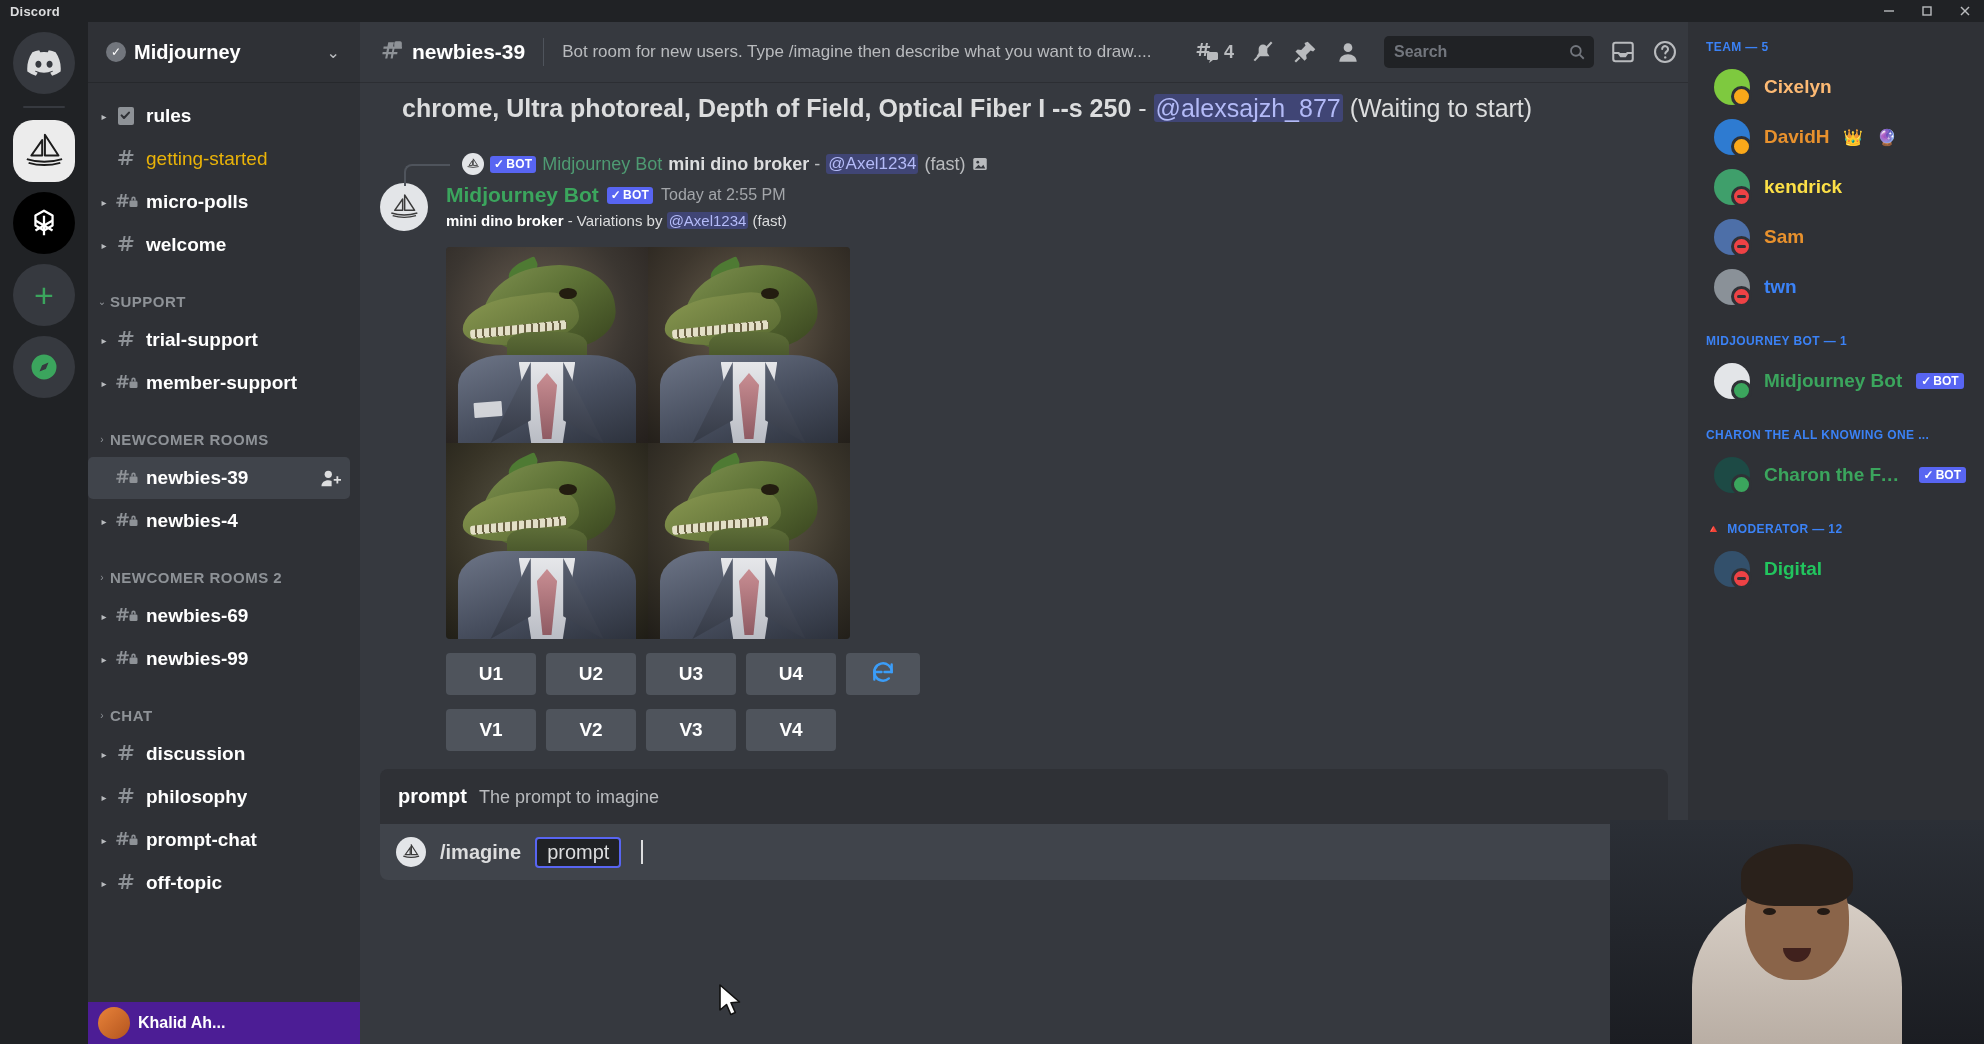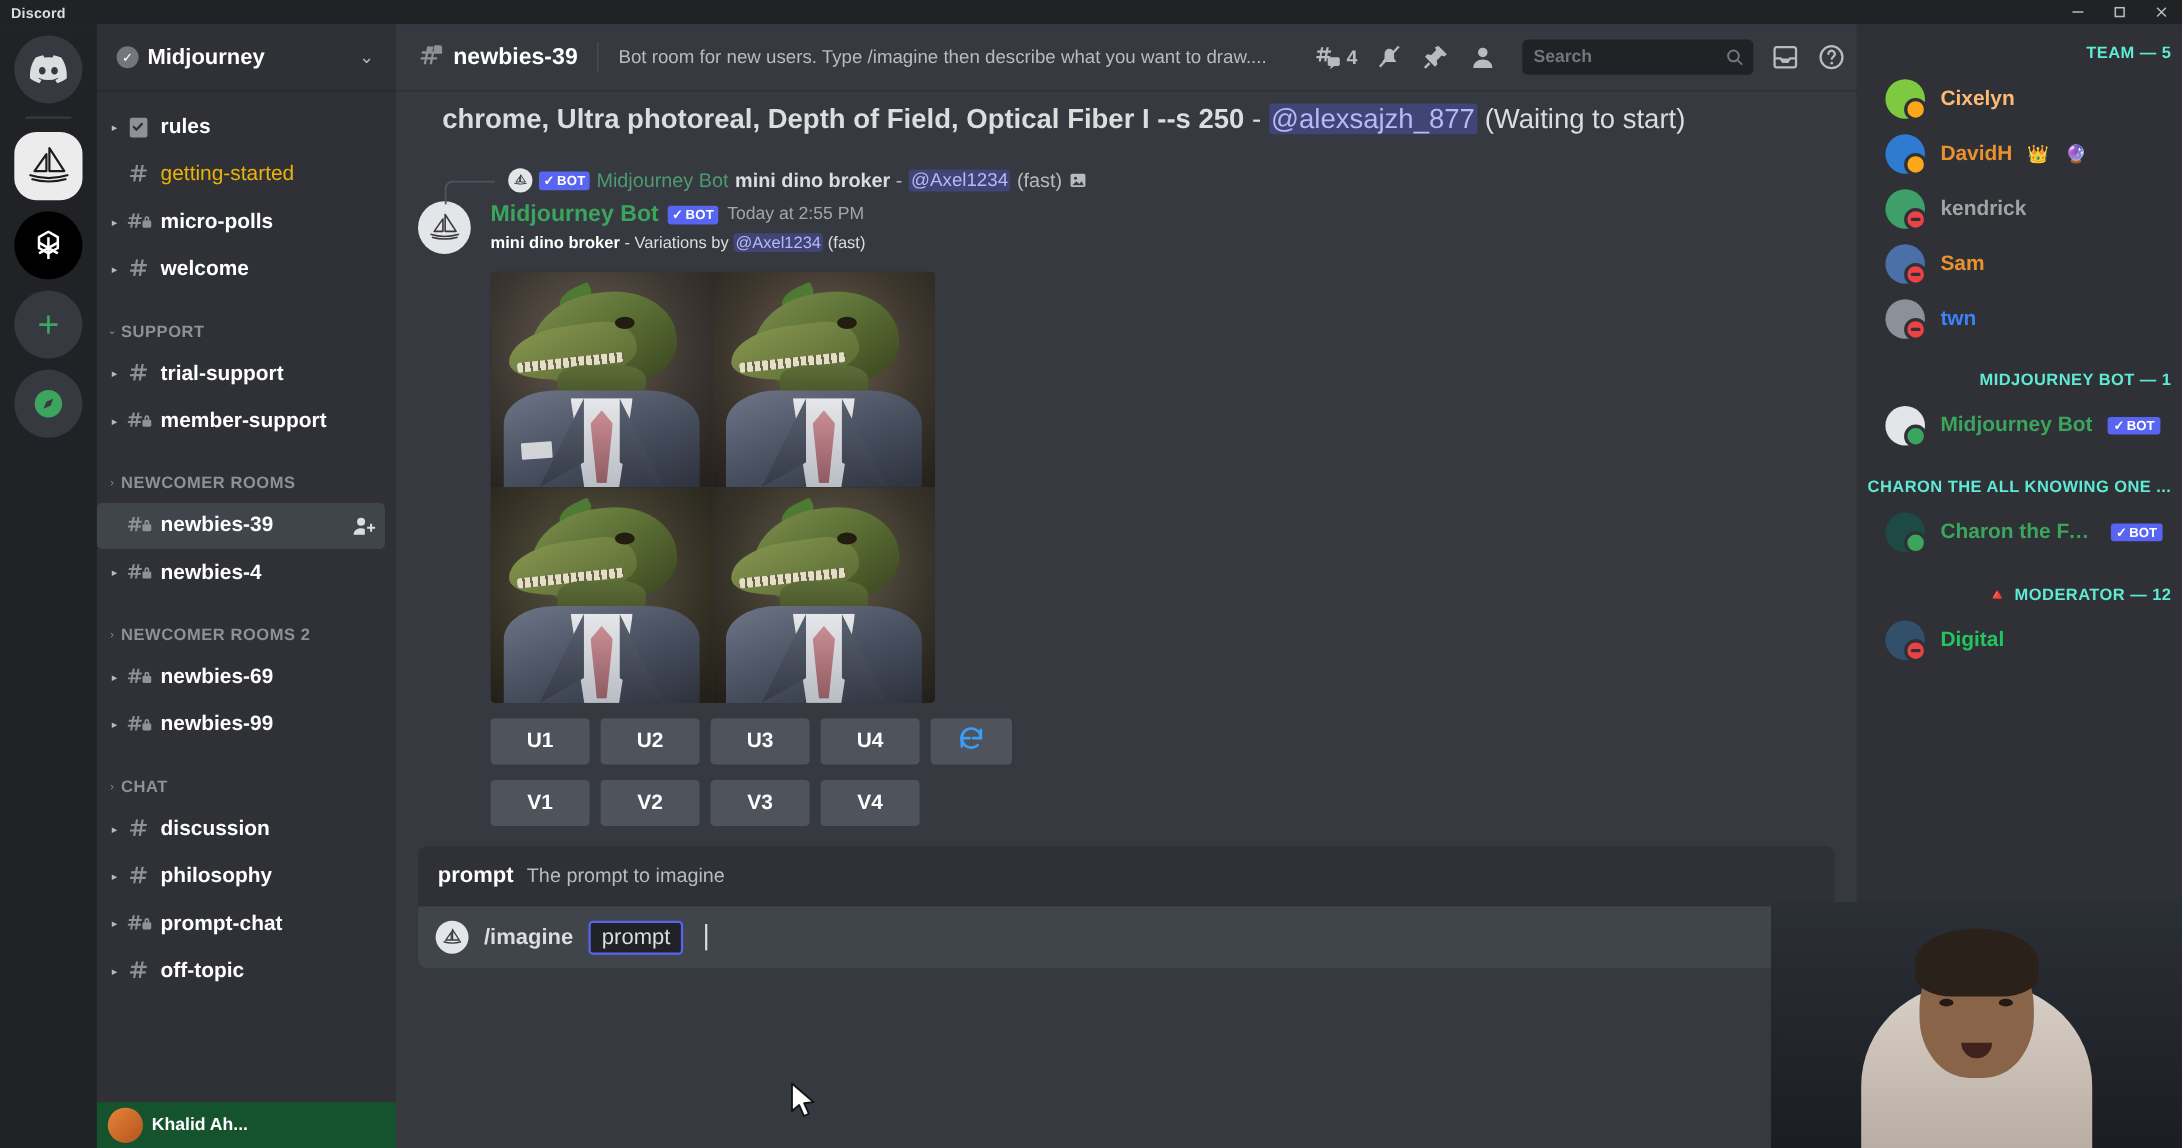--- a/index.html
+++ b/index.html
@@ -102,21 +102,21 @@
     padding-left: 6px; cursor: pointer;
   }
   .cat-row .arrow { width: 16px; flex: 0 0 16px; color: #8e9297; font-size: 10px;
     display: flex; align-items: center; justify-content: center; }
   .cat-label {
     font-size: 15px; font-weight: bold; letter-spacing: .5px; color: #8e9297;
     text-transform: uppercase; white-space: nowrap; overflow: hidden; text-overflow: ellipsis;
   }
 
   .user-strip {
-    flex: 0 0 42px; height: 42px; background: #14532d; display: flex; align-items: center;
+    flex: 0 0 42px; height: 42px; background: #4c1d95; display: flex; align-items: center;
     padding: 0 10px; gap: 8px; overflow: hidden;
   }
   .user-strip .uavatar { width: 32px; height: 32px; border-radius: 50%;
     background: linear-gradient(135deg,#e8833a,#b3541e); flex: 0 0 32px; }
   .user-strip .uname { color: #fff; font-size: 16px; font-weight: bold; white-space: nowrap; }
 
   
   .main { flex: 1 1 auto; display: flex; flex-direction: column; background: #36393f; min-width: 0; }
 
   .chan-header {
@@ -291,24 +291,24 @@
     vertical-align: middle; margin-left: 6px;
   }
   .composer .emoji { margin-left: auto; font-size: 26px; color: #b9bbbe; }
 
   
   .members {
     width: 296px; flex: 0 0 296px; background: #2f3136; padding: 18px 0 0 0;
     overflow: hidden;
   }
   .mcat {
-    color: #5eead4; font-size: 15px; font-weight: bold; letter-spacing: .4px;
+    color: #3b82f6; font-size: 12px; font-weight: bold; letter-spacing: .4px;
     padding: 0 10px 0 18px; margin: 22px 0 8px; text-transform: uppercase;
     display: flex; align-items: center; gap: 6px; white-space: nowrap;
-    overflow: hidden; text-overflow: ellipsis; justify-content: flex-end;
+    overflow: hidden; text-overflow: ellipsis;
   }
   .mcat:first-child { margin-top: 0; }
   .mrow {
     display: flex; align-items: center; gap: 14px; height: 50px;
     padding: 0 10px 0 18px; border-radius: 5px; margin: 0 8px; cursor: pointer;
   }
   .mav {
     width: 36px; height: 36px; border-radius: 50%; flex: 0 0 36px; position: relative;
     overflow: visible;
   }
@@ -866,21 +866,21 @@
       </div>
       <div class="mname" style="color:#e8912d">DavidH</div>
       <span class="crown">👑</span>
           <span class="crown">🔮</span>
         </div>
         <div class="mrow">
           <div class="mav">
         <div class="inner" style="background:#3f9f6b"></div>
         <div class="status dnd"></div>
       </div>
-      <div class="mname" style="color:#a3a3a3">kendrick</div>
+      <div class="mname" style="color:#fde047">kendrick</div>
       </div>
         <div class="mrow">
           <div class="mav">
         <div class="inner" style="background:#4d6fa8"></div>
         <div class="status dnd"></div>
       </div>
       <div class="mname" style="color:#e8912d">Sam</div>
       </div>
         <div class="mrow">
           <div class="mav">

